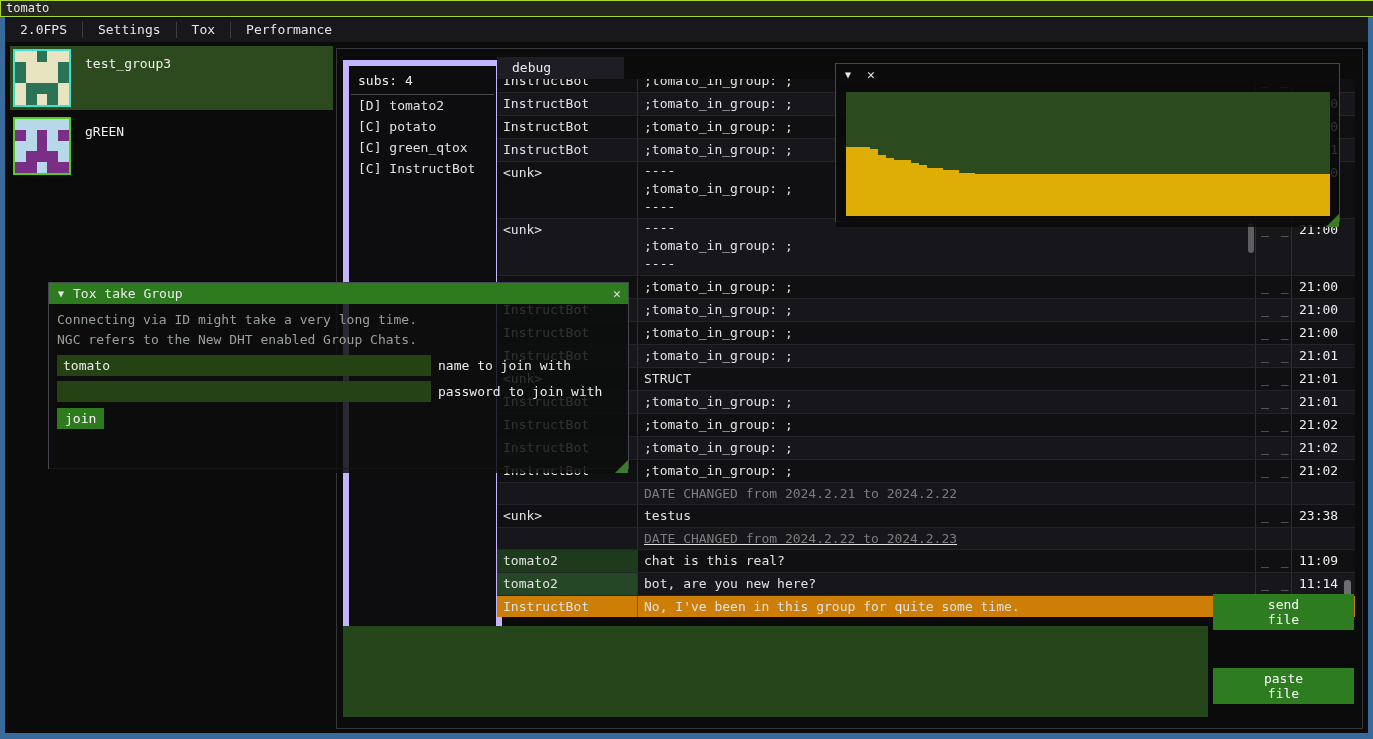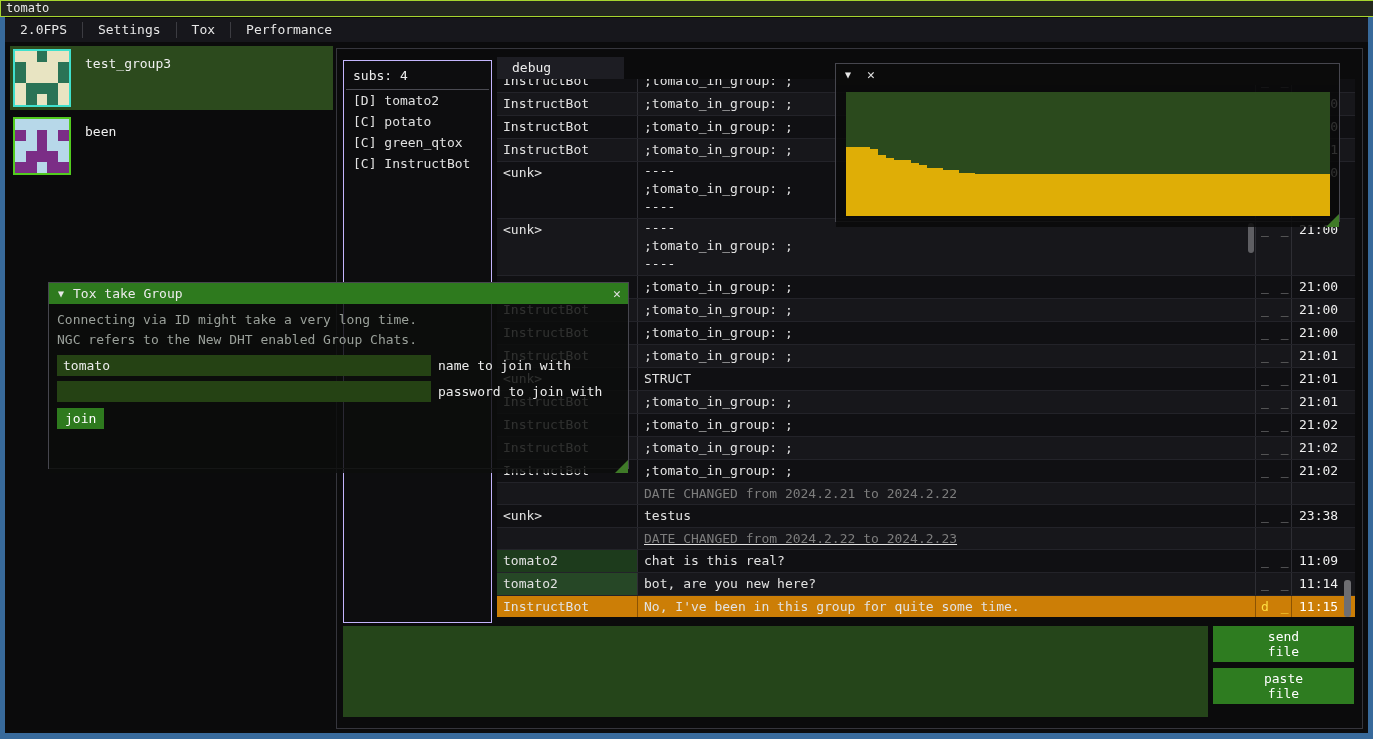--- a/index.html
+++ b/index.html
@@ -16,21 +16,21 @@
   #menubar .mi{padding:0 15px;line-height:24px;color:#e6e6e6;}
   #menubar .sep{width:1px;height:16px;background:#3c3c42;}
   
   .group-row{left:10px;width:323px;height:64px;display:flex;align-items:flex-start;}
   .group-row.sel{background:#2c4a1d;}
   .avatar{width:54px;height:54px;margin:3px 0 0 3px;border:2px solid;display:grid;
     grid-template-columns:repeat(5,1fr);grid-template-rows:repeat(5,1fr);}
   .group-label{margin:10px 0 0 14px;color:#f0f0f0;}
   
   #outer-panel{left:336px;top:48px;width:1025px;height:679px;border:1px solid #36363d;z-index:1;}
-  #subs-panel{left:343px;top:60px;width:147px;height:561px;border:1px solid #c4b5fd;background:#0d0d0f;z-index:2;}
+  #subs-panel{left:343px;top:60px;width:147px;height:561px;border:6px solid #c4b5fd;background:#0d0d0f;z-index:2;}
   #subs-title{padding:7px 0 6px 9px;color:#ececec;}
   #subs-sep{height:1px;background:#4a4a52;margin:0 2px;}
   .member{padding:3px 0 3px 9px;color:#e0e0e0;white-space:nowrap;}
   
   #chat-tab{left:497px;top:57px;width:112px;height:22px;background:#1d1d23;z-index:2;
     line-height:22px;padding-left:15px;color:#ececec;}
   #chat-rows{left:497px;top:79px;width:858px;height:538px;overflow:hidden;z-index:2;background:#0d0d0f;}
   #rows-inner{margin-top:-9px;}
   .crow{display:flex;border-bottom:1px solid #232329;}
   .crow.even{background:#101013;}
@@ -146,21 +146,21 @@
       <span style="background: rgb(123, 46, 134);"></span>
       <span style="background: rgb(123, 46, 134);"></span>
       <span style="background: rgb(123, 46, 134);"></span>
       <span style="background: rgb(183, 216, 233);"></span>
       <span style="background: rgb(123, 46, 134);"></span>
       <span style="background: rgb(123, 46, 134);"></span>
       <span style="background: rgb(183, 216, 233);"></span>
       <span style="background: rgb(123, 46, 134);"></span>
       <span style="background: rgb(123, 46, 134);"></span>
     </div>
-  <div class="group-label">been</div>
+  <div class="group-label">gREEN</div>
 </div>
 
 <div class="abs" id="outer-panel"></div>
 
 <div class="abs" id="subs-panel">
   <div id="subs-title">subs: 4</div>
   <div id="subs-sep"></div>
   <div>
       <div class="member">[D] tomato2</div>
       <div class="member">[C] potato</div>
@@ -457,21 +457,21 @@
         </div>
         <div class="c-time">
           <div class="ln">11:15</div>
         </div>
       </div>
     </div>
 </div>
 <div class="abs" id="chat-scrollbar"></div>
 
 <div class="abs" id="chat-input"></div>
-<div class="abs fbtn" style="top:626px;">send
+<div class="abs fbtn" style="top:594px;">send
 file</div>
 <div class="abs fbtn" style="top:668px;">paste
 file</div>
 
 <div class="abs fwin" id="hist-win">
   <div class="wtitle">
     <span class="arrow">▼</span>
     <span class="wclose">✕</span>
   </div>
   <div id="hist-body">

